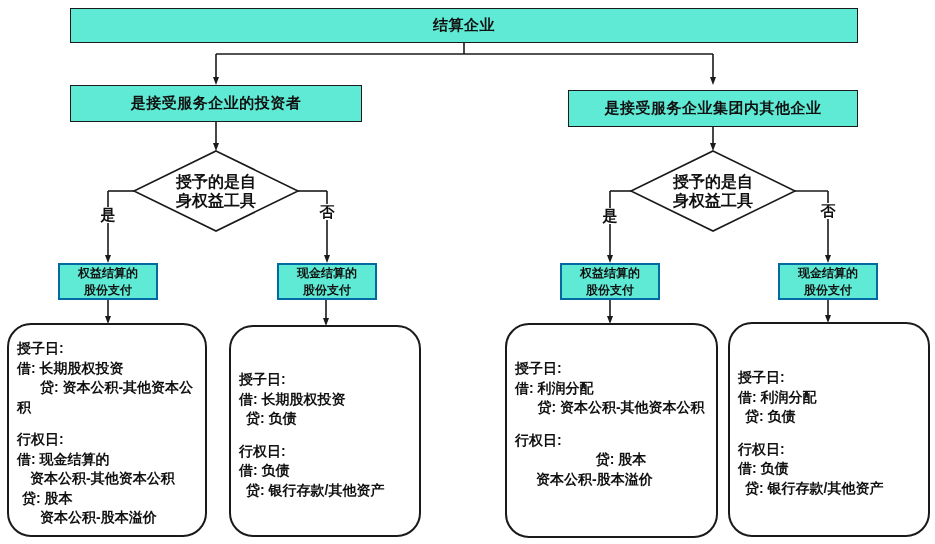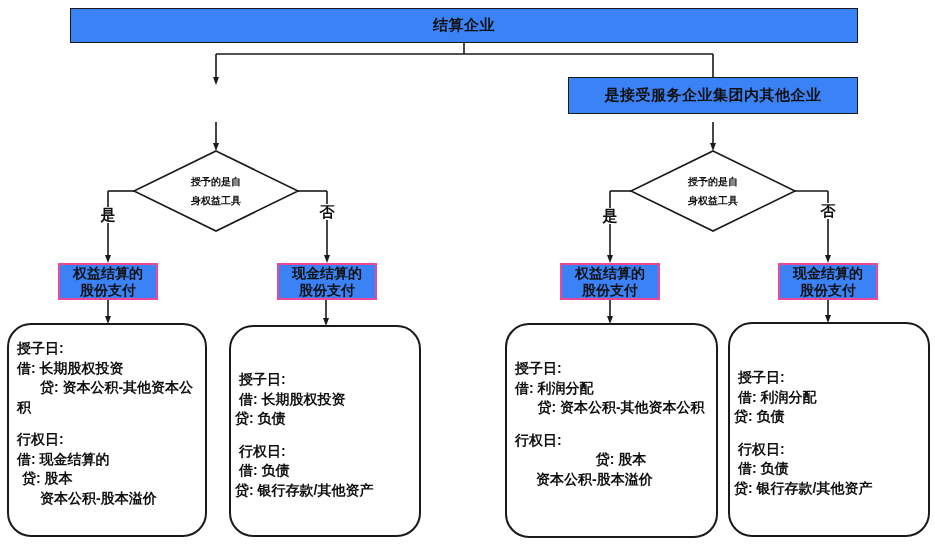--- a/index.html
+++ b/index.html
@@ -1,41 +1,41 @@
 <!DOCTYPE html>
 <html><head>
 <meta charset="utf-8">
 <style>
   html,body{margin:0;padding:0;background:#ffffff;}
   #stage{
     position:relative;width:935px;height:544px;background:#ffffff;
     font-family:"Liberation Sans",sans-serif;color:#111;overflow:hidden;
   }
   .node{
-    position:absolute;box-sizing:border-box;background:#3b82f6;
+    position:absolute;box-sizing:border-box;background:#5eead4;
     display:flex;align-items:center;justify-content:center;text-align:center;
   }
   .rect{border:1.6px solid #1a1a1a;font-size:15px;font-weight:600;letter-spacing:.5px;}
-  .outcome{border:2px solid #ec4899;font-size:14px;font-weight:700;line-height:17px;}
+  .outcome{border:2px solid #0369a1;font-size:12px;font-weight:700;line-height:17px;}
   .entry{
     position:absolute;box-sizing:border-box;background:#fff;
     border:2px solid #1a1a1a;border-radius:24px;
   }
   .elines{font-size:14px;font-weight:700;line-height:19.5px;white-space:nowrap;}
   .eline{padding-left:8px;}
   .i8{padding-left:13px;}  
-  .i12{padding-left:4px;} 
+  .i12{padding-left:15px;} 
   .i14{padding-left:19px;text-align:center;} 
   .i16{padding-left:21px;} 
   .i24{padding-left:29px;} 
   .i26{padding-left:31px;} 
   .spacer{height:13px;}
   .dlabel{
     position:absolute;width:150px;text-align:center;
-    font-size:10px;font-weight:700;line-height:19px;
+    font-size:16px;font-weight:700;line-height:19px;
   }
   .yn{
     position:absolute;background:#fff;font-size:15px;font-weight:700;
     transform:translateX(-50%);padding:0 1px;line-height:16px;
   }
   svg{position:absolute;left:0;top:0;}
 </style>
 </head>
 <body>
 
@@ -74,21 +74,24 @@
       <line x1="326" y1="300" x2="326" y2="318" marker-end="url(#ah)"></line>
       <line x1="610" y1="300" x2="610" y2="316" marker-end="url(#ah)"></line>
       <line x1="828" y1="300" x2="828" y2="315" marker-end="url(#ah)"></line>
     </g>
   </svg>
 
   <div class="node rect" style="left:70px;top:8px;width:788px;height:35px">
     <span>结算企业</span>
   </div>
 
-  <div class="node rect" style="left:568px;top:77px;width:290px;height:37px">
+  <div class="node rect" style="left:70px;top:85px;width:292px;height:37px">
+    <span>是接受服务企业的投资者</span>
+  </div>
+  <div class="node rect" style="left:568px;top:90px;width:290px;height:37px">
     <span>是接受服务企业集团内其他企业</span>
   </div>
 
   <div class="dlabel" style="left:141px;top:172px">
     <div>授予的是自</div>
     <div>身权益工具</div>
   </div>
   <div class="dlabel" style="left:638px;top:172px">
     <div>授予的是自</div>
     <div>身权益工具</div>
@@ -126,20 +129,21 @@
 
   <div class="entry" style="left:7px;top:323px;width:200px;height:214px">
     <div class="elines" style="padding-top:14px">
       <div class="eline">授子日:</div>
       <div class="eline">借: 长期股权投资</div>
       <div class="eline i14">贷: 资本公积-其他资本公</div>
       <div class="eline">积</div>
       <div class="spacer"></div>
       <div class="eline">行权日:</div>
       <div class="eline">借: 现金结算的</div>
+      <div class="eline i16">资本公积-其他资本公积</div>
       <div class="eline i8">贷: 股本</div>
       <div class="eline i26">资本公积-股本溢价</div>
     </div>
   </div>
 
   <div class="entry" style="left:229px;top:325px;width:192px;height:212px">
     <div class="elines" style="padding-top:43px">
       <div class="eline">授子日:</div>
       <div class="eline">借: 长期股权投资</div>
       <div class="eline i12">贷: 负债</div>

